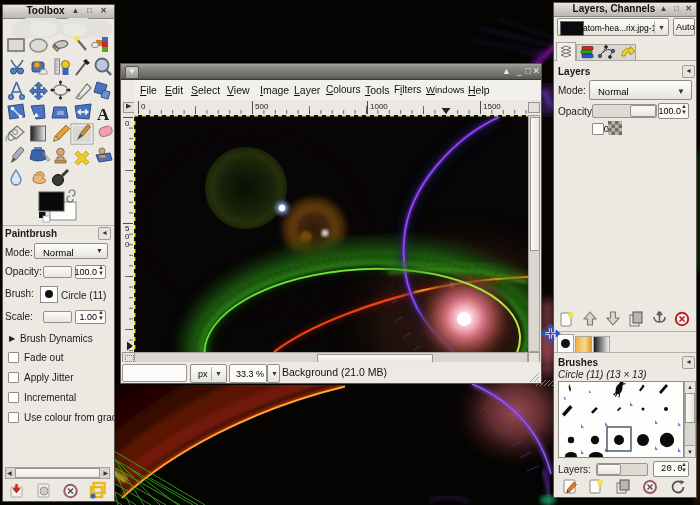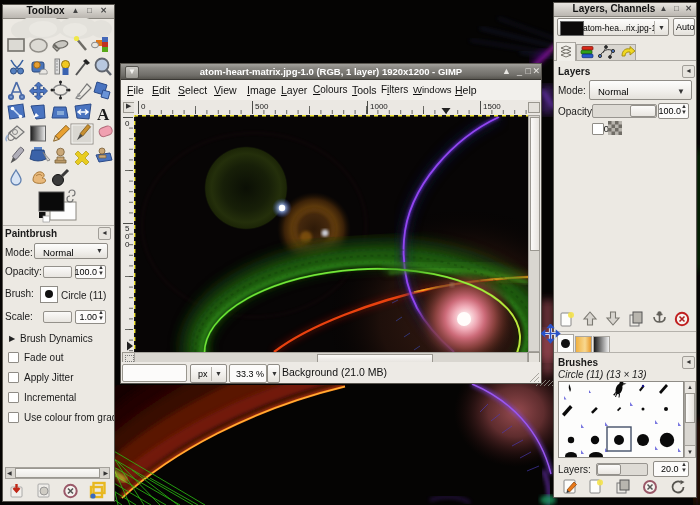--- a/index.html
+++ b/index.html
@@ -350,27 +350,26 @@
     <circle cx="2" cy="13" r="2.6" fill="#3a6ac0"></circle>
    </g>
   </svg>
  </div>
 </div>
 
 <div class="win" id="mainwin" style="left:120px;top:63px;width:422px;height:321px;background:#edeae5;">
  <div class="abs" id="maintitle" style="left:0;top:0;width:100%;height:16px;
    background:linear-gradient(#a3a19c,#8a8883 25%,#706e69 75%,#57554f);border-bottom:1px solid #3a3834;box-sizing:border-box;">
    <span class="abs" style="left:4px;top:2px;width:12px;height:11px;background:linear-gradient(#cfcdc8,#9a9892);border:1px solid #55534e;border-radius:2px;color:#f4f3f0;font-size:8px;line-height:10px;text-align:center;">▼</span>
-   <span class="abs" style="left:0;right:0;top:2px;text-align:center;color:#fff;font-weight:bold;font-size:9.5px;">atom-heart-matrix.jpg-1.0 (RGB, 1 layer) 1920x1200 - GIMP</span>
    <span class="abs" style="right:30px;top:2px;color:#e8e6e2;font-size:9px;">▲</span>
    <span class="abs" style="right:19px;top:2px;color:#e8e6e2;font-size:9px;">_</span>
    <span class="abs" style="right:10px;top:2px;color:#e8e6e2;font-size:9px;">□</span>
    <span class="abs" style="right:1px;top:2px;color:#e8e6e2;font-size:9px;">✕</span>
  </div>
- <div class="abs" id="menubar" style="left:0;top:16px;width:100%;height:20px;background:#f2f0ec;font-size:10.5px;color:#111;">
+ <div class="abs" id="menubar" style="left:13px;top:16px;width:100%;height:20px;background:#f2f0ec;font-size:10.5px;color:#111;">
   <span class="abs" style="left:6px;top:4px;"><u>F</u>ile</span>
   <span class="abs" style="left:31px;top:4px;"><u>E</u>dit</span>
   <span class="abs" style="left:57px;top:4px;"><u>S</u>elect</span>
   <span class="abs" style="left:93px;top:4px;"><u>V</u>iew</span>
   <span class="abs" style="left:126px;top:4px;"><u>I</u>mage</span>
   <span class="abs" style="left:160px;top:4px;"><u>L</u>ayer</span>
   <span class="abs" style="left:192px;top:4px;font-size:10px;"><u>C</u>olours</span>
   <span class="abs" style="left:231px;top:4px;"><u>T</u>ools</span>
   <span class="abs" style="left:260px;top:4px;font-size:10px;">F<u>i</u>lters</span>
   <span class="abs" style="left:292px;top:4px;font-size:9.5px;"><u>W</u>indows</span>
@@ -798,21 +797,21 @@
    <div class="abs" style="left:0px;top:0px;width:10px;height:11px;background:#e8e5e0;border-bottom:1px solid #a5a29c;text-align:center;font-size:6px;color:#333;line-height:10px;">▲</div>
    <div class="abs" style="left:0px;top:11px;width:10px;height:30px;background:linear-gradient(90deg,#fbfaf8,#e7e4df);border:1px solid #9a9790;box-sizing:border-box;"></div>
    <div class="abs" style="left:0px;bottom:0px;width:10px;height:11px;background:#e8e5e0;border-top:1px solid #a5a29c;text-align:center;font-size:6px;color:#333;line-height:12px;">▼</div>
   </div>
 
   <div class="abs lbl" style="left:4px;top:448px;">Layers:</div>
   <div class="slider" style="left:42px;top:447px;width:52px;height:13px;">
    <div class="abs" style="left:0px;top:0px;width:24px;height:11px;background:linear-gradient(#fcfbfa,#e9e6e1);border:1px solid #94918b;border-radius:2px;box-sizing:border-box;"></div>
   </div>
   <div class="spin" style="left:99px;top:445px;width:36px;height:16px;">
-   <span class="abs" style="left:7px;top:2px;">20.0</span>
+   <span class="abs" style="left:7px;top:2px;font-family:Liberation Mono, monospace;">20.0</span>
    <span class="abs" style="right:1px;top:-1px;font-size:6px;color:#333;">▲<br>▼</span>
   </div>
 
   <svg class="abs" style="left:0;top:463px;" width="142" height="18" viewBox="0 0 142 18">
    <g transform="translate(10,1)">
     <rect x="0" y="0" width="11" height="13" rx="1" fill="#fdfdfb" stroke="#888"></rect>
     <path d="M3,10 L10,2 L12.5,4.5 L5.5,12 Z" fill="#e87818" stroke="#904a10" stroke-width="0.8"></path>
     <path d="M3,10 L5.5,12 L2.5,13 Z" fill="#333"></path>
    </g>
    <g transform="translate(36,1)">

